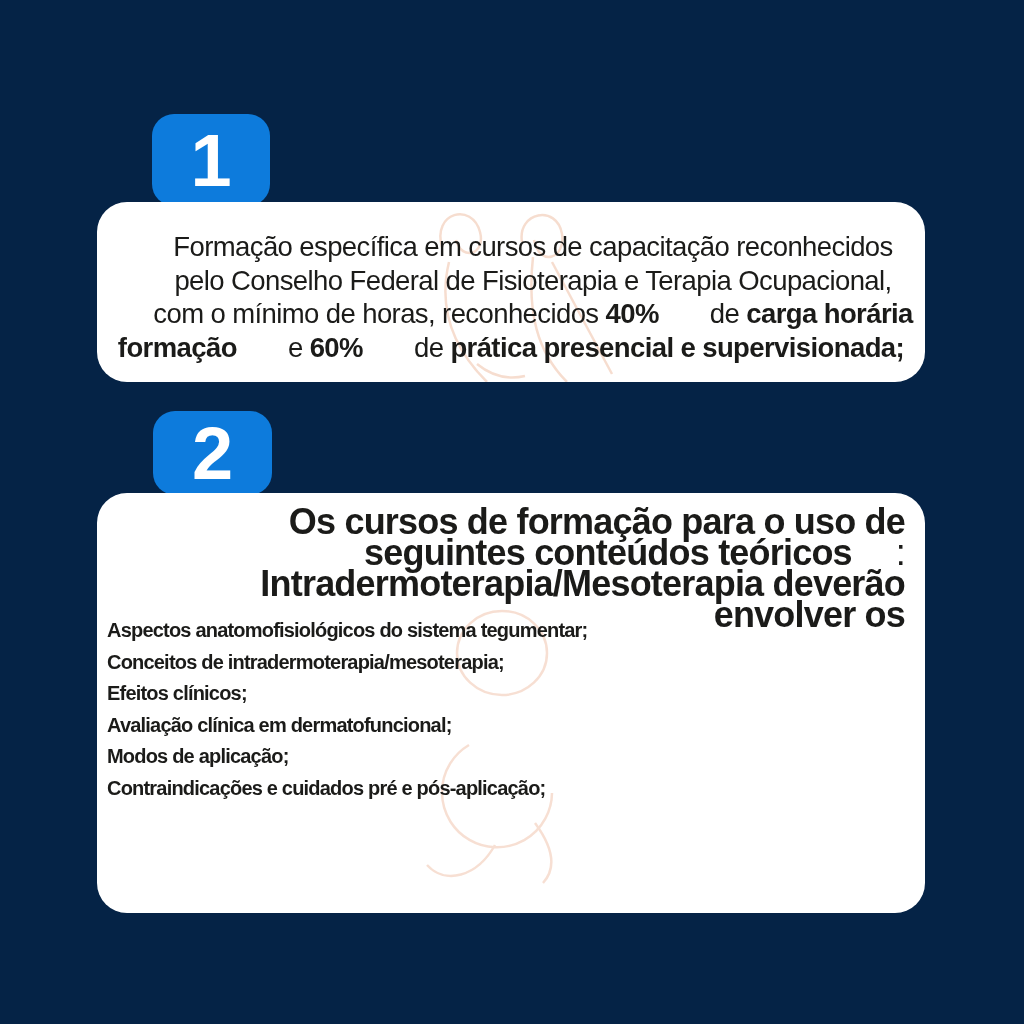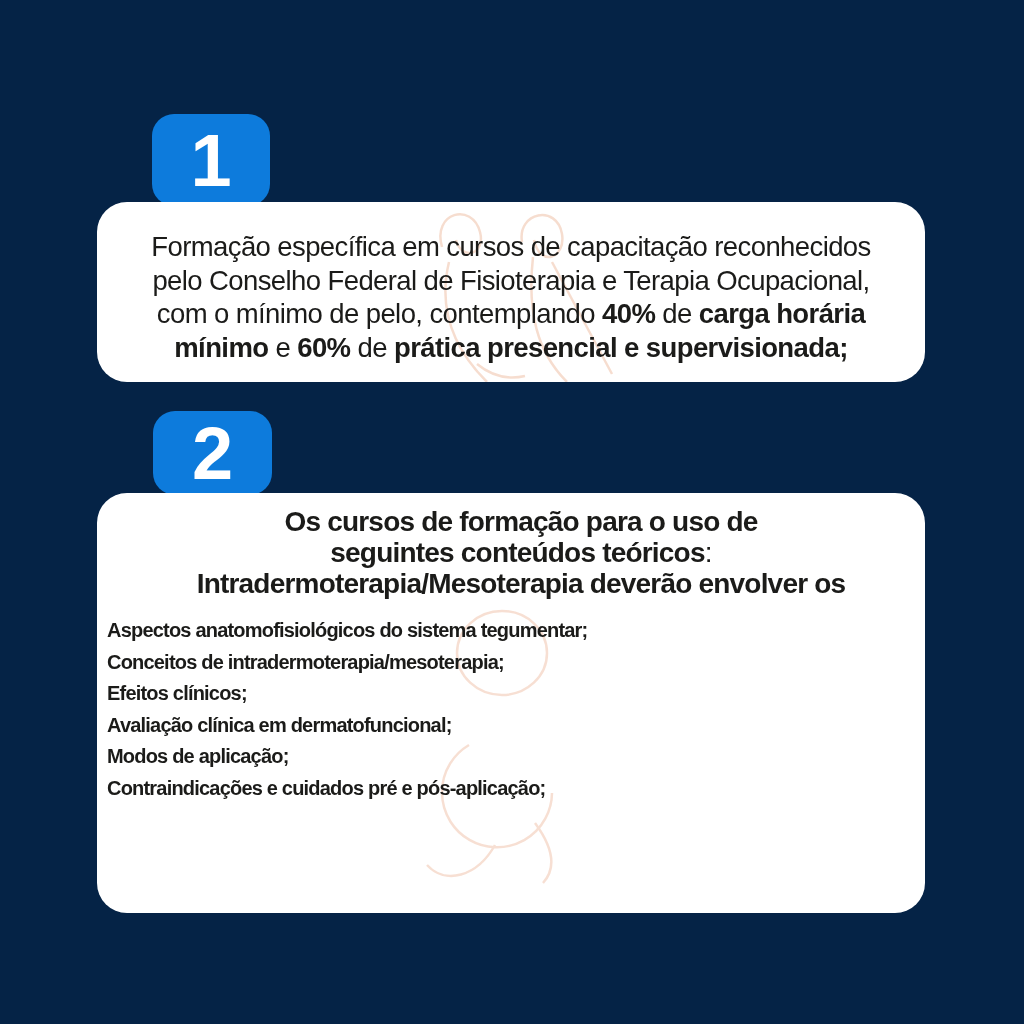--- a/index.html
+++ b/index.html
@@ -42,37 +42,37 @@
   .card1-body{
     position:absolute;left:8px;right:8px;top:28px;
     text-align:center;
     font-size:27.5px;line-height:33.5px;
     letter-spacing:-0.6px;
     color:var(--text);
     z-index:3;
   }
   .card2-heading{
     position:absolute;left:40px;right:20px;top:13px;
-    text-align:center;
-    font-size:28px;line-height:31px;
+    text-align:right;
+    font-size:36px;line-height:31px;
     letter-spacing:-0.8px;
     color:var(--text);
     z-index:3;
   }
   .card2-list{
     position:absolute;left:10px;right:14px;top:122px;
     text-align:left;
     font-size:20px;line-height:31.5px;
     letter-spacing:-0.8px;
     font-weight:700;
     color:var(--text);
     z-index:3;
   }
   .seg-b{font-weight:700;}
-  .seg-r{font-weight:400;}
+  .seg-r{font-weight:400;margin-left:44px;}
 </style>
 </head>
 <body>
 
 <div class="canvas">
 
   <div class="badge badge1">
     <span>1</span>
   </div>
 
@@ -81,22 +81,22 @@
       <path d="M345,45 c-10,-35 30,-45 38,-15 c6,22 -18,30 -24,8"></path>
       <path d="M425,40 c-5,-30 35,-38 40,-8 c4,24 -22,34 -28,6"></path>
       <path d="M352,60 C340,110 360,150 390,180"></path>
       <path d="M436,55 C430,110 440,150 470,180"></path>
       <path d="M455,60 L515,172"></path>
       <path d="M380,162 q22,18 48,12"></path>
     </svg>
     <div class="card1-body">
         <div><span class="seg-r">Formação específica em cursos de capacitação reconhecidos</span></div>
         <div><span class="seg-r">pelo Conselho Federal de Fisioterapia e Terapia Ocupacional,</span></div>
-        <div><span class="seg-r">com o mínimo de pelo, contemplando </span><span class="seg-b">40%</span><span class="seg-r"> de </span><span class="seg-b">carga horária</span></div>
-        <div><span class="seg-b">mínimo</span><span class="seg-r"> e </span><span class="seg-b">60%</span><span class="seg-r"> de </span><span class="seg-b">prática presencial e supervisionada;</span></div>
+        <div><span class="seg-r">com o mínimo de horas, reconhecidos </span><span class="seg-b">40%</span><span class="seg-r"> de </span><span class="seg-b">carga horária</span></div>
+        <div><span class="seg-b">formação</span><span class="seg-r"> e </span><span class="seg-b">60%</span><span class="seg-r"> de </span><span class="seg-b">prática presencial e supervisionada;</span></div>
       </div>
   </div>
 
   <div class="badge badge2">
     <span>2</span>
   </div>
 
   <div class="card card2">
     <svg class="deco" width="828" height="420" viewBox="0 0 828 420" fill="none" stroke="#f2cbb6" stroke-width="2.5" opacity="0.6">
       <ellipse cx="405" cy="160" rx="45" ry="42"></ellipse>

